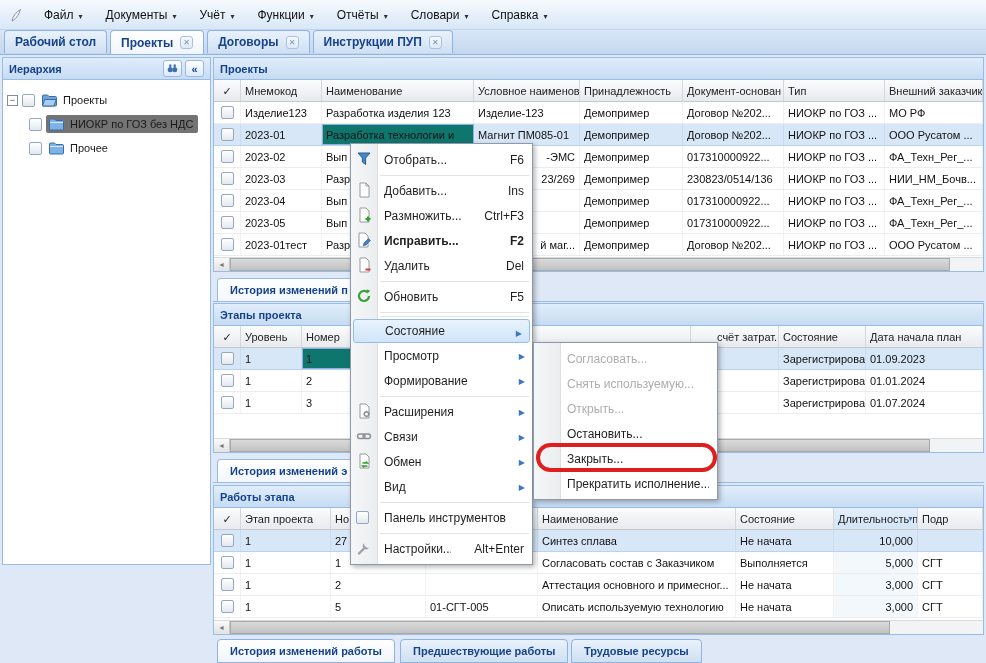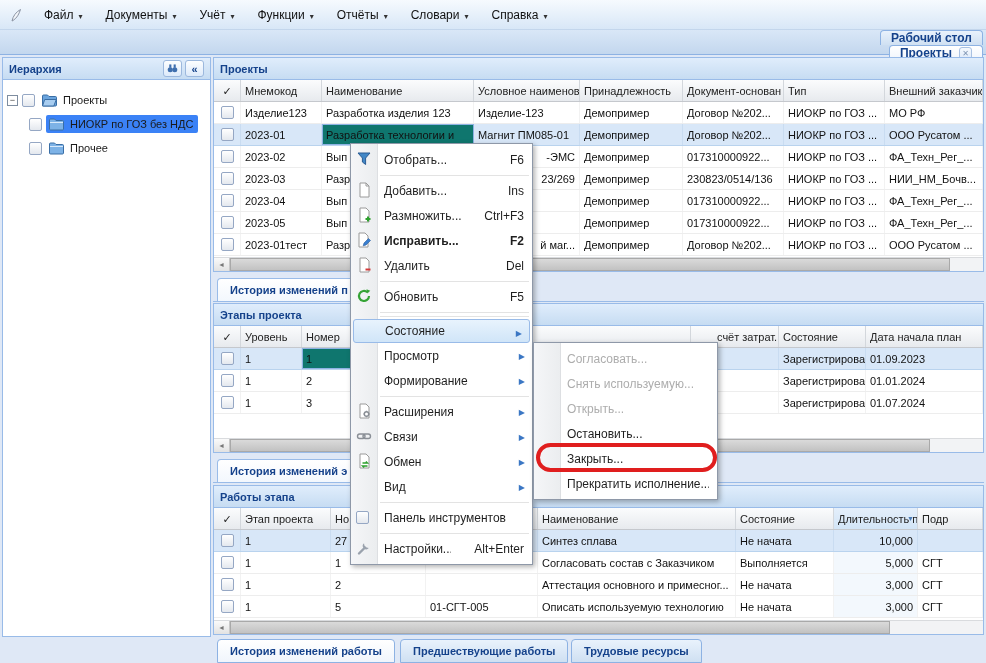--- a/index.html
+++ b/index.html
@@ -11,54 +11,54 @@
   .menubar { position:absolute; left:0; top:0; width:986px; height:30px;
              background:linear-gradient(#f6fafe,#d8e7f7); border-bottom:1px solid #c3d6ec;
              display:flex; align-items:center; padding-left:6px; }
   .logo { width:20px; height:20px; margin-right:8px; display:flex; align-items:center; justify-content:center; }
   .menu-item { font-size:12px; padding:5px 13px 5px 10px; position:relative; color:#111; cursor:default; }
   .menu-item::after { content:"▾"; font-size:8px; color:#333; margin-left:5px; }
 
   
   .tabstrip { position:absolute; left:0; top:30px; width:986px; height:25px;
               background:linear-gradient(#d9e7f7,#c3d7ee); border-bottom:1px solid #8db2e3;
-              display:flex; align-items:flex-end; padding-left:4px;flex-direction:column; }
+              display:flex; padding-left:4px; }
   .ttab { height:23px; margin-right:3px; border:1px solid #8db2e3; border-bottom:none;
           border-radius:4px 4px 0 0; background:linear-gradient(#e9f2fc,#cfe0f2);
           color:#15428b; font-weight:bold; font-size:12px; display:flex; align-items:center;
           padding:0 10px; gap:7px; }
   .ttab.active { background:linear-gradient(#ffffff,#f0f5fc); height:24px; }
   .tclose { width:13px; height:13px; border:1px solid #a9c1e2; border-radius:3px;
             background:linear-gradient(#f5f9fe,#dde9f8); color:#7d93b2; font-size:8px; font-weight:normal;
             line-height:11px; text-align:center; }
   .tclose::before { content:"✕"; }
 
   
   .panel { position:absolute; background:#fff; border:1px solid #99bbe8; }
   .panel-hd { height:22px; background:linear-gradient(#e0edfc,#c6dcf2); border-bottom:1px solid #99bbe8;
               color:#15428b; font-weight:bold; display:flex; align-items:center; padding:0 6px; }
 
   
-  .sidebar { left:2px; top:57px; width:209px; height:580px; }
+  .sidebar { left:2px; top:57px; width:209px; height:508px; }
   .sidebar .panel-hd { justify-content:space-between; }
   .hd-tools { display:flex; gap:3px; }
   .tool-btn { width:19px; height:17px; border:1px solid #9cb8dd; border-radius:3px;
               background:linear-gradient(#fdfeff,#ddeafa); display:flex; align-items:center;
               justify-content:center; color:#15428b; font-weight:bold; font-size:11px; }
   .g-collapse::before { content:"«"; }
   .tree { padding:8px 4px; }
   .tree-row { display:flex; align-items:center; height:24px; gap:4px; }
   .tree-row.child { padding-left:22px; }
   .expander { width:11px; height:11px; border:1px solid #7e8da0; background:#fff; color:#444;
               font-size:9px; line-height:9px; text-align:center; flex:none; }
   .g-minus::before { content:"−"; }
   .cb { width:13px; height:13px; border:1px solid #95a7c4; border-radius:2px;
         background:linear-gradient(#ffffff,#e4e8ee); flex:none; display:inline-block; }
   .node { display:flex; align-items:center; gap:5px; padding:2px 5px 2px 2px; }
-  .node.selected { background:#3b82f6; border-radius:2px; }
+  .node.selected { background:#737373; border-radius:2px; }
 
   
   .ghead { display:flex; height:22px; background:linear-gradient(#fbfcfd,#e7eaee);
            border-bottom:1px solid #c5c8cd; }
   .gh { border-right:1px solid #d3d7dc; padding:5px 4px 0; color:#222; overflow:hidden;
         white-space:nowrap; position:relative; }
   .grow { display:flex; height:22px; border-bottom:1px solid #ededed; background:#fff; }
   .grow.sel { background:#d8e7f8; border-bottom:1px solid #b9d3ee; }
   .gc { padding:5px 4px 0; border-right:1px solid #f2f2f2; overflow:hidden; white-space:nowrap; color:#111; }
   .grow.sel .gc { border-right:1px solid #c9dcf1; }

